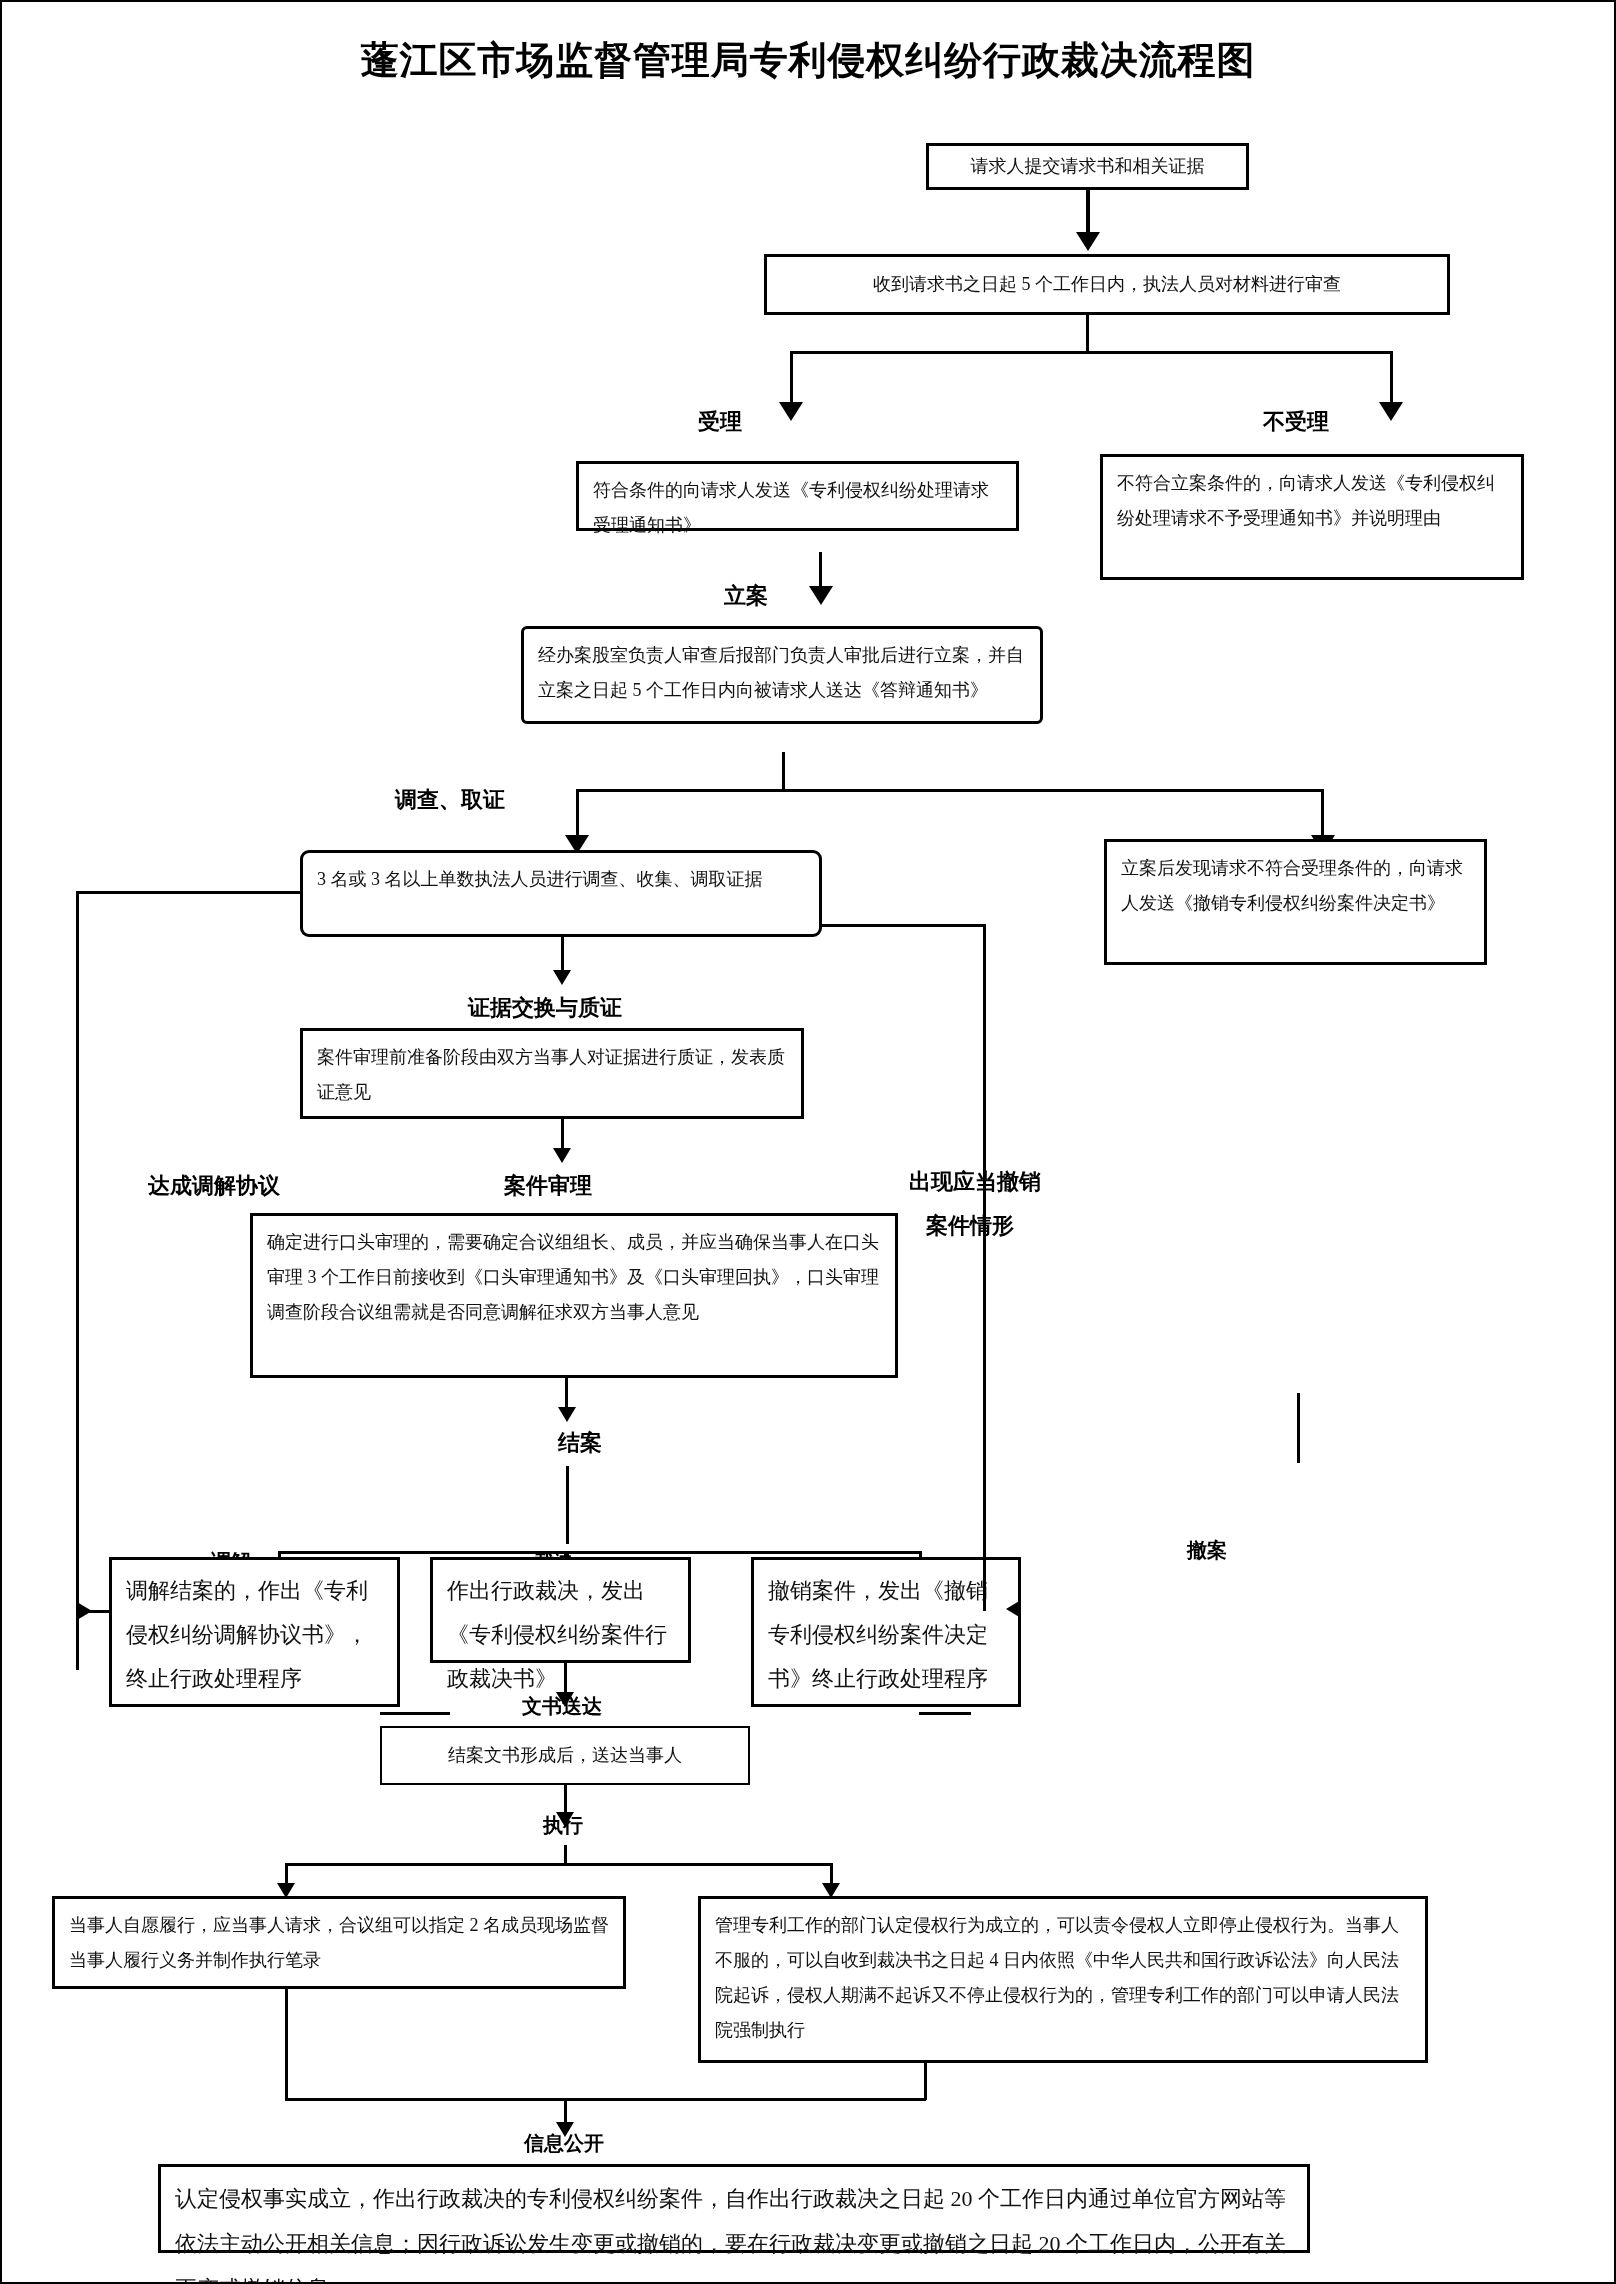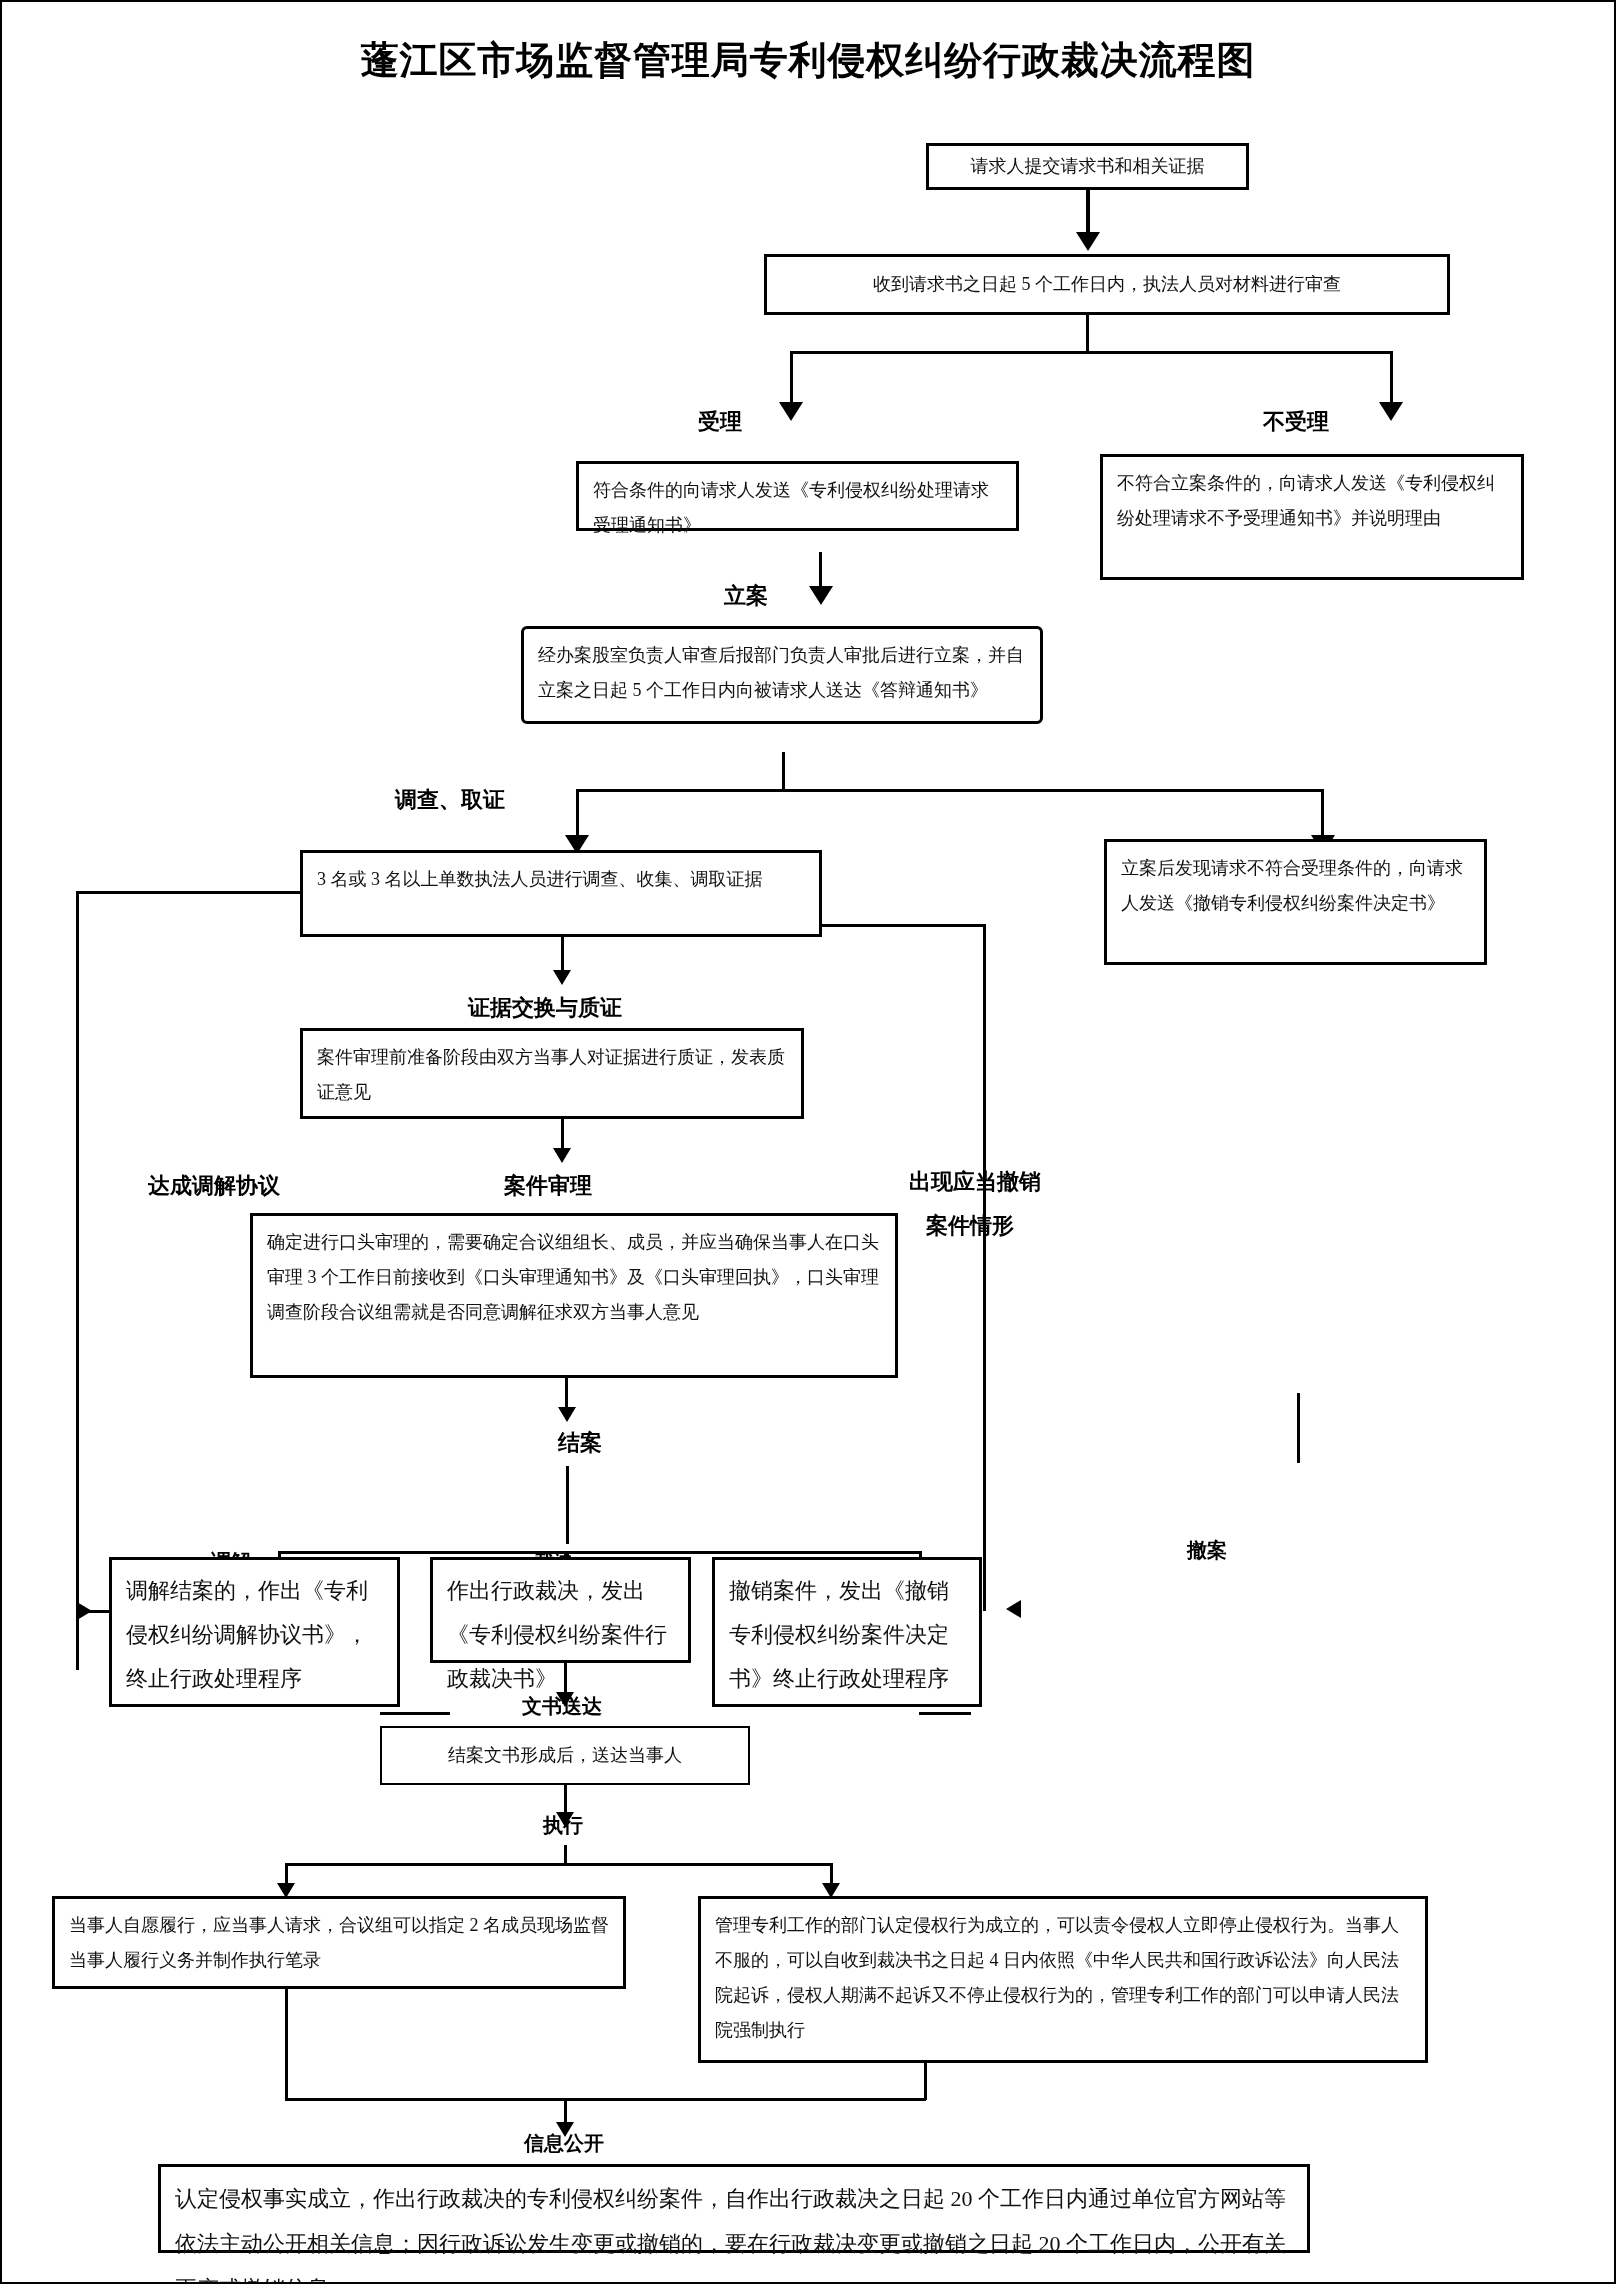--- a/index.html
+++ b/index.html
@@ -76,21 +76,21 @@
 
   <div class="vline" style="left:780px;top:750px;height:38px;"></div>
   <div class="hline" style="left:574px;top:787px;width:748px;"></div>
   <div class="vline" style="left:574px;top:787px;height:50px;"></div>
   <div class="arrow-d big" style="left:563px;top:833px;"></div>
   <div class="vline" style="left:1319px;top:787px;height:50px;"></div>
   <div class="arrow-d big" style="left:1309px;top:833px;"></div>
 
   <div class="lab" style="left:393px;top:783px;">调查、取证</div>
 
-  <div class="box" style="left:298px;top:848px;width:522px;height:87px;">3 名或 3 名以上单数执法人员进行调查、收集、调取证据</div>
+  <div class="box" style="left:298px;top:848px;width:522px;height:87px;border-radius:9px;">3 名或 3 名以上单数执法人员进行调查、收集、调取证据</div>
 
   <div class="box" style="left:1102px;top:837px;width:383px;height:126px;">立案后发现请求不符合受理条件的，向请求人发送《撤销专利侵权纠纷案件决定书》</div>
 
   <div class="vline" style="left:559px;top:935px;height:41px;"></div>
   <div class="arrow-d" style="left:551px;top:968px;"></div>
 
   <div class="lab" style="left:466px;top:991px;font-family:Liberation Serif, serif;">证据交换与质证</div>
 
   <div class="box" style="left:298px;top:1026px;width:504px;height:91px;">案件审理前准备阶段由双方当事人对证据进行质证，发表质证意见</div>
 
@@ -115,21 +115,21 @@
   <div class="vline" style="left:917px;top:1549px;height:50px;"></div>
 
   <div class="lab small" style="left:209px;top:1546px;">调解</div>
   <div class="lab small" style="left:532px;top:1546px;">裁决</div>
   <div class="lab small" style="left:1185px;top:1535px;">撤案</div>
 
   <div class="box sm" style="left:107px;top:1555px;width:291px;height:150px;">调解结案的，作出《专利侵权纠纷调解协议书》，终止行政处理程序</div>
 
   <div class="box sm" style="left:428px;top:1555px;width:261px;height:106px;">作出行政裁决，发出《专利侵权纠纷案件行政裁决书》</div>
 
-  <div class="box sm" style="left:710px;top:1555px;width:270px;height:150px;">撤销案件，发出《撤销专利侵权纠纷案件决定书》终止行政处理程序</div>
+  <div class="box sm" style="left:749px;top:1555px;width:270px;height:150px;">撤销案件，发出《撤销专利侵权纠纷案件决定书》终止行政处理程序</div>
 
   <div class="vline" style="left:562px;top:1661px;height:37px;"></div>
   <div class="arrow-d" style="left:554px;top:1690px;"></div>
   <div class="lab small" style="left:520px;top:1691px;">文书送达</div>
 
   <div class="hline" style="left:378px;top:1710px;width:70px;"></div>
 
   <div class="hline" style="left:917px;top:1710px;width:52px;"></div>
 
   <div class="box center thin" style="left:378px;top:1724px;width:370px;height:59px;">结案文书形成后，送达当事人</div>

